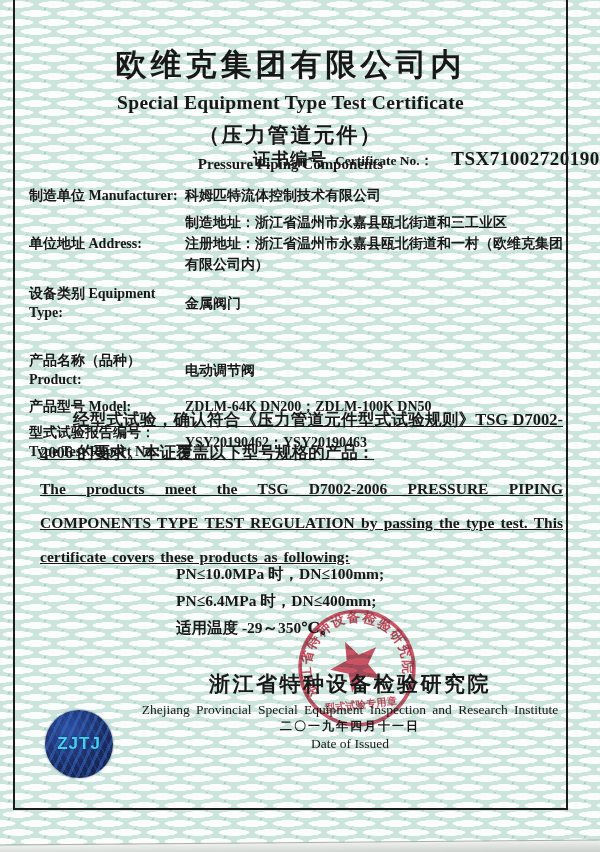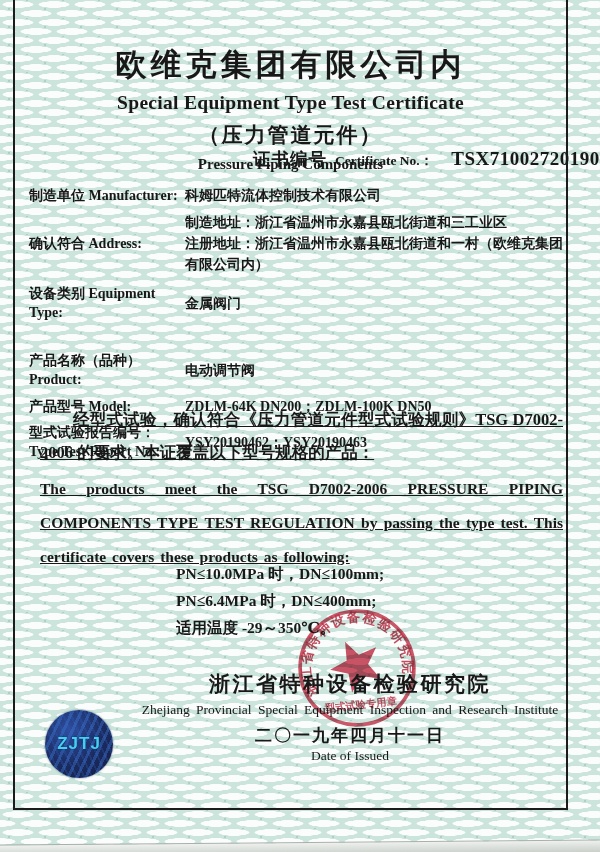--- a/index.html
+++ b/index.html
@@ -47,21 +47,21 @@
   .stmt-cn { font-size:16.5px; font-weight:bold; line-height:33px; text-indent:2em; text-align:justify; }
   .stmt-en { font-size:15.5px; font-weight:bold; line-height:34px; text-align:justify; margin-top:3px; word-spacing:2px; }
   .stmt-en:after { content:""; display:inline-block; width:40%; }
 
   .specs { position:absolute; top:560px; left:176px; font-size:15.5px; font-weight:bold; }
   .spec-line { line-height:27px; }
 
   .footer { position:absolute; top:670px; left:100px; width:500px; text-align:center; }
   .inst-cn { font-size:21px; font-weight:bold; letter-spacing:2.5px; }
   .inst-en { font-size:13.5px; margin-top:4px; word-spacing:3px; }
-  .date-cn { font-size:17px; font-weight:bold; letter-spacing:2px; margin-top:6px; }
+  .date-cn { font-size:12px; font-weight:bold; letter-spacing:2px; margin-top:0; }
   .date-en { font-size:13.5px; margin-top:1px; }
 
   .seal {
     position:absolute; left:295px; top:606px; width:124px; height:124px;
     mix-blend-mode:multiply; transform:rotate(-6deg);
   }
   .hologram {
     position:absolute; left:45px; top:710px; width:68px; height:68px; border-radius:50%;
     background:
       repeating-linear-gradient(115deg, rgba(60,120,215,0.40) 0 3px, rgba(0,0,0,0) 3px 8px),
@@ -99,21 +99,21 @@
   <span class="cert-label-en">Certificate No.：</span>
   <span class="cert-no">TSX71002720190236</span>
 </div>
 
 <div class="fields">
   <div class="frow r1">
     <div class="flabel">制造单位 Manufacturer:</div>
     <div class="fvalue">科姆匹特流体控制技术有限公司</div>
   </div>
   <div class="frow addr r2">
-    <div class="flabel">确认符合 Address:</div>
+    <div class="flabel">单位地址 Address:</div>
     <div class="fvalue">
       <div>制造地址：浙江省温州市永嘉县瓯北街道和三工业区</div>
       <div>注册地址：浙江省温州市永嘉县瓯北街道和一村（欧维克集团有限公司内）</div>
     </div>
   </div>
   <div class="frow r3">
     <div class="flabel">设备类别 Equipment Type:</div>
     <div class="fvalue">金属阀门</div>
   </div>
   <div class="frow r4">

